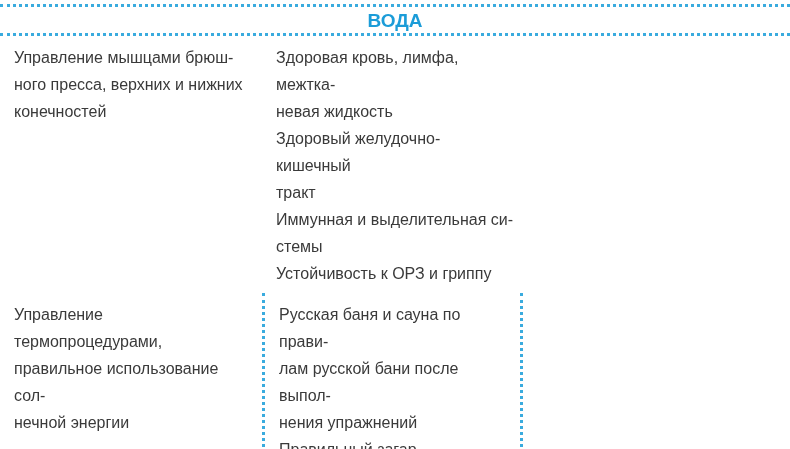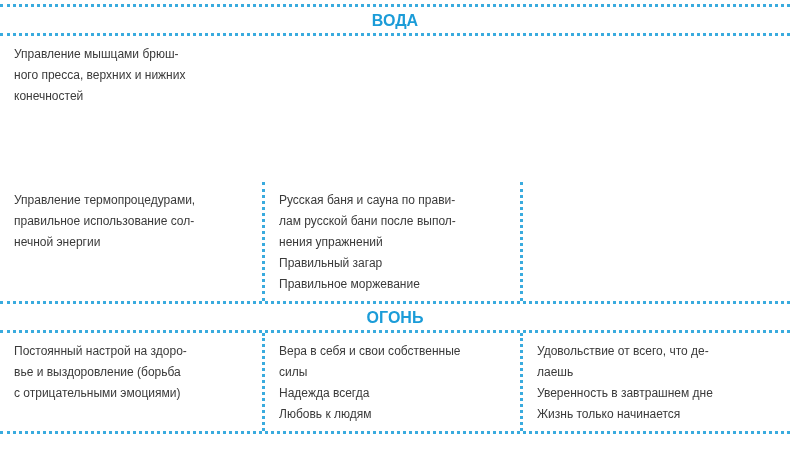--- a/index.html
+++ b/index.html
@@ -19,57 +19,64 @@
     box-sizing: border-box;
     padding-top: 4px;
   }
   .section-header {
     box-sizing: border-box;
     border-top: 3px dotted #3aabde;
     border-bottom: 3px dotted #3aabde;
     text-align: center;
     color: #1b9cd8;
     font-weight: bold;
-    font-size: 16px;
+    font-size: 19px;
     line-height: 23px;
     padding: 2px 0 1px 0;
   }
   .section-row {
     display: grid;
     grid-template-columns: 262px 261px 267px;
     box-sizing: border-box;
   }
   .section-row.last {
     border-bottom: 3px dotted #3aabde;
   }
   .cell {
     box-sizing: border-box;
     padding: 8px 10px 6px 14px;
-    font-size: 12px;
-    line-height: 21px;
+    font-size: 16px;
+    line-height: 27px;
     white-space: pre-line;
   }
   .cell.middle {
     border-left: 3px dotted #3aabde;
     border-right: 3px dotted #3aabde;
   }
   .row-voda  { min-height: 146px; }
   .row-ogon  { min-height: 111px; }
   .row-efir  { min-height: 85px; }
 </style>
 </head>
 <body>
 
 <div class="elements-table">
 
   <div class="section-header">ВОДА</div>
   <div class="section-row row-voda">
     <div class="cell">Управление мышцами брюш-
 ного пресса, верхних и нижних
 конечностей</div>
+    <div class="cell">Здоровая кровь, лимфа, межтка-
+невая жидкость
+Здоровый желудочно-кишечный
+тракт
+Иммунная и выделительная си-
+стемы
+Устойчивость к ОРЗ и гриппу</div>
   </div>
 
   <div class="section-row row-ogon">
     <div class="cell">Управление термопроцедурами,
 правильное использование сол-
 нечной энергии</div>
     <div class="cell middle">Русская баня и сауна по прави-
 лам русской бани после выпол-
 нения упражнений
 Правильный загар

